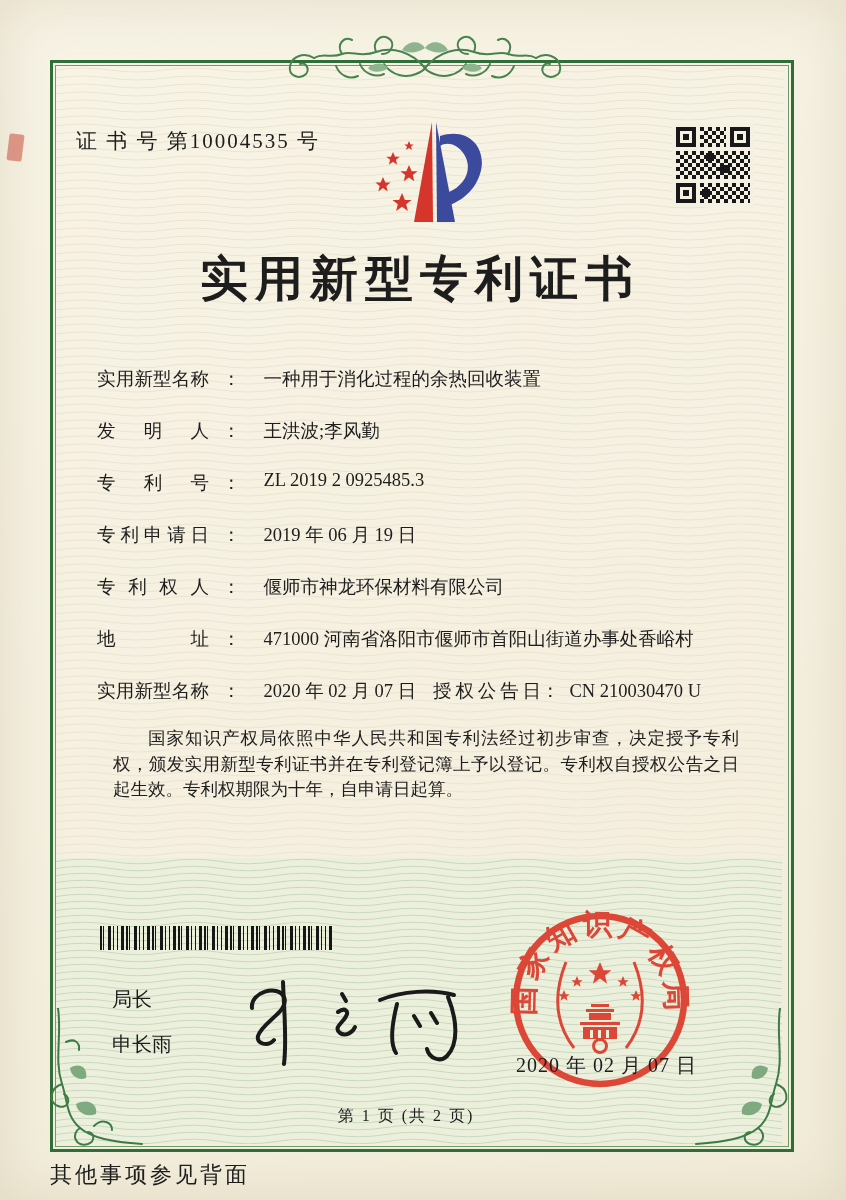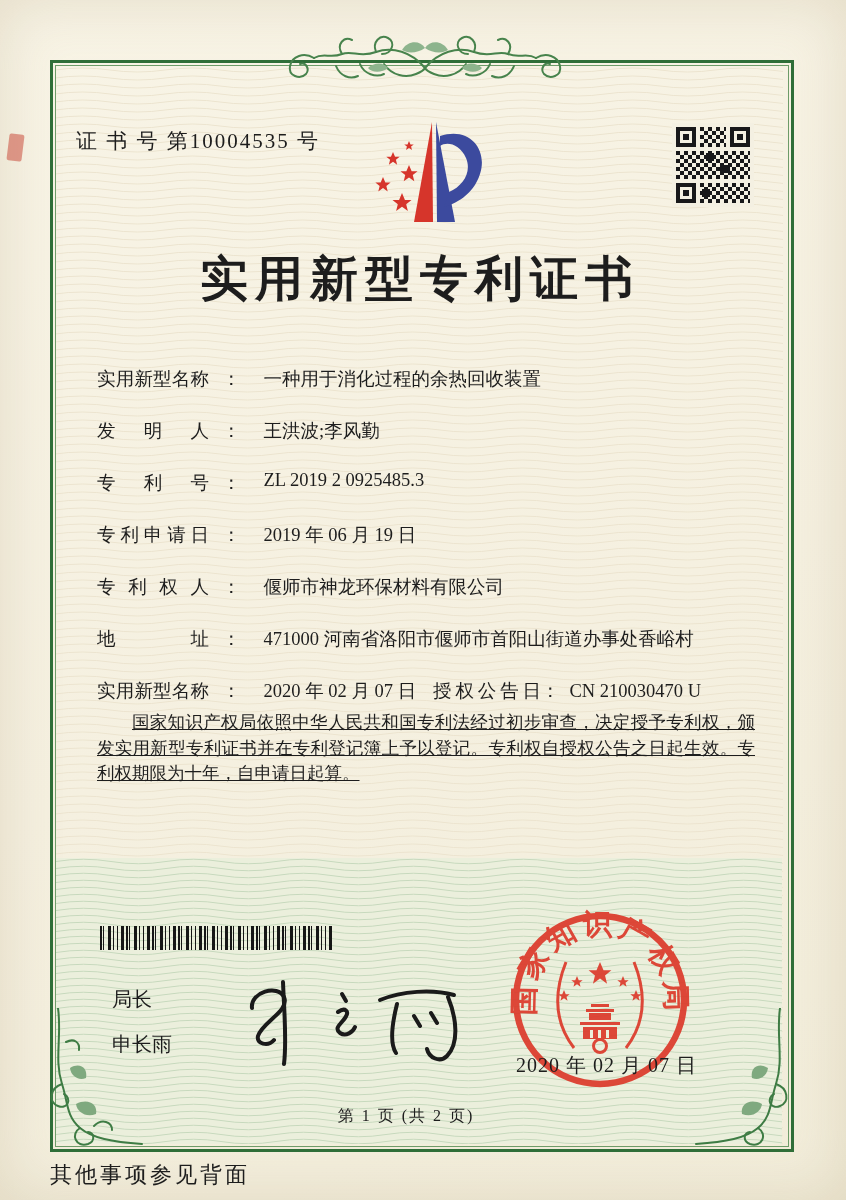--- a/index.html
+++ b/index.html
@@ -25,21 +25,21 @@
     font-weight:bold;letter-spacing:7px;z-index:3;}
   .fields{left:97px;top:366px;width:668px;z-index:3;font-size:18.5px;}
   .f-row{display:flex;align-items:flex-start;height:24px;margin-bottom:28px;position:relative;gap:13px;}
   .f-label{display:inline-block;width:112px;text-align:justify;text-align-last:justify;}
   .f-colon{margin:0 10px 0 0;}
   .f-value{white-space:nowrap;}
   .grant-pair{position:absolute;left:336px;top:0;display:flex;align-items:baseline;}
   .grant-pair .f-label{width:108px;}
   .paras{left:97px;top:710px;width:658px;font-size:17.5px;line-height:25.6px;
     text-align:justify;z-index:3;}
-  .paras p{margin:0;text-indent:2em;text-decoration:underline;}
+  .paras p{margin:16px;text-indent:2em;}
   .barcode{left:100px;top:926px;width:232px;height:24px;z-index:3;
     background:repeating-linear-gradient(90deg,
       #161616 0 2px,transparent 2px 3px,
       #161616 3px 4px,transparent 4px 8px,
       #161616 8px 11px,transparent 11px 13px,
       #161616 13px 14px,transparent 14px 17px,
       #161616 17px 18px,transparent 18px 21px,
       #161616 21px 24px,transparent 24px 26px);}
   .director{left:112px;top:986px;z-index:3;font-size:20px;}
   .director .d-name{margin-top:18px;}

